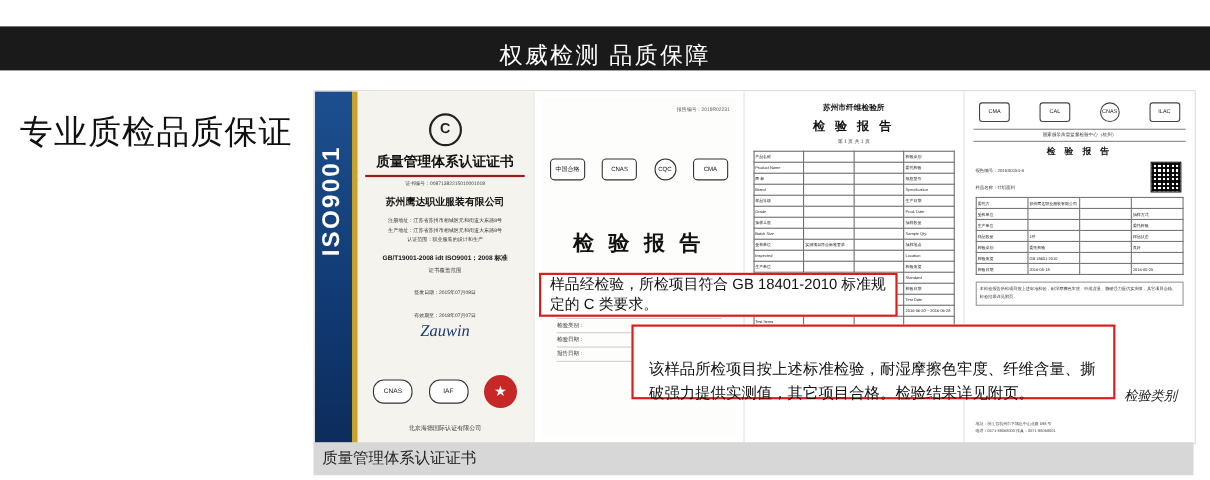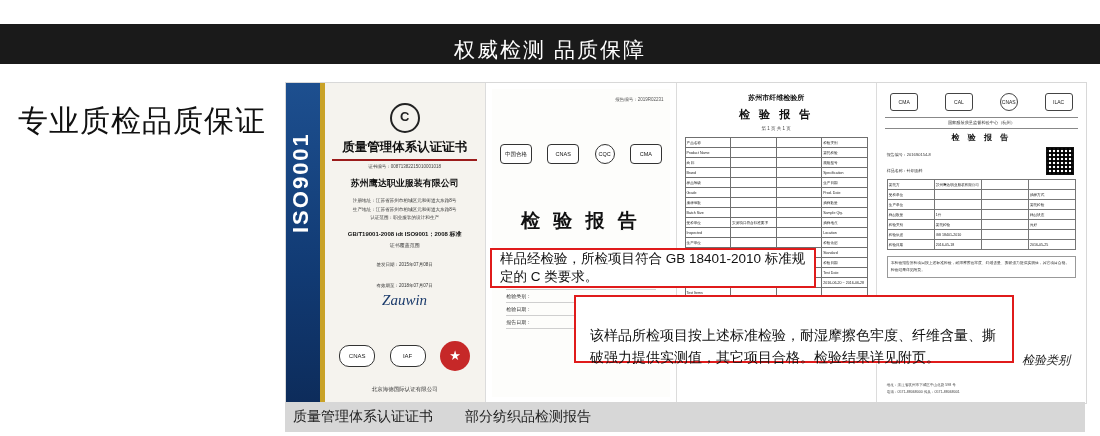--- a/index.html
+++ b/index.html
@@ -701,16 +701,15 @@
       </div>
     </div>
 
   </div>
 
   <div class="callout callout-1">样品经检验，所检项目符合 GB 18401-2010 标准规定的 C 类要求。</div>
   <div class="callout callout-2">该样品所检项目按上述标准检验，耐湿摩擦色牢度、纤维含量、撕破强力提供实测值，其它项目合格。检验结果详见附页。</div>
 
   <div class="caption-strip">
     <div class="caption-item">质量管理体系认证证书</div>
-    <div class="caption-item">部分纺织品检测报告</div>
   </div>
 
 </div>
 
 </body></html>

